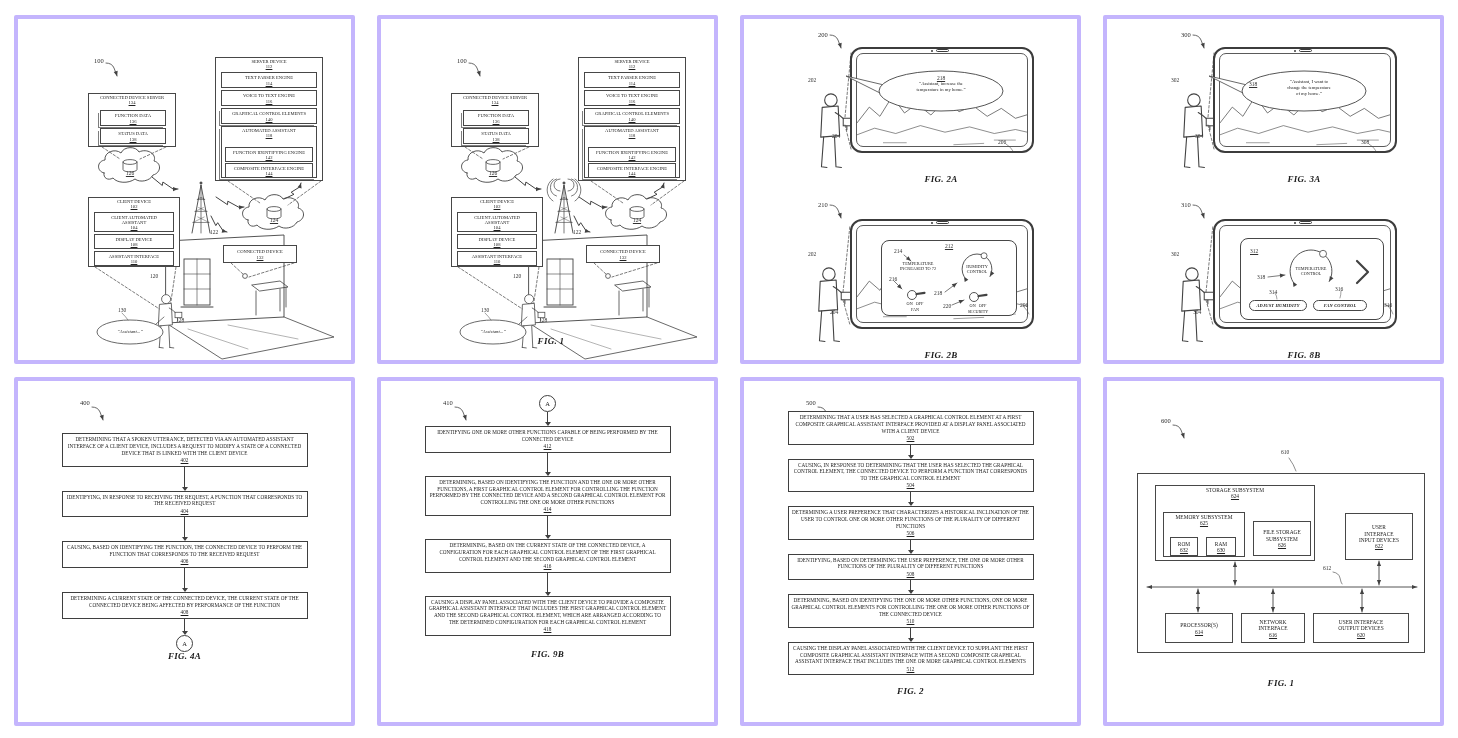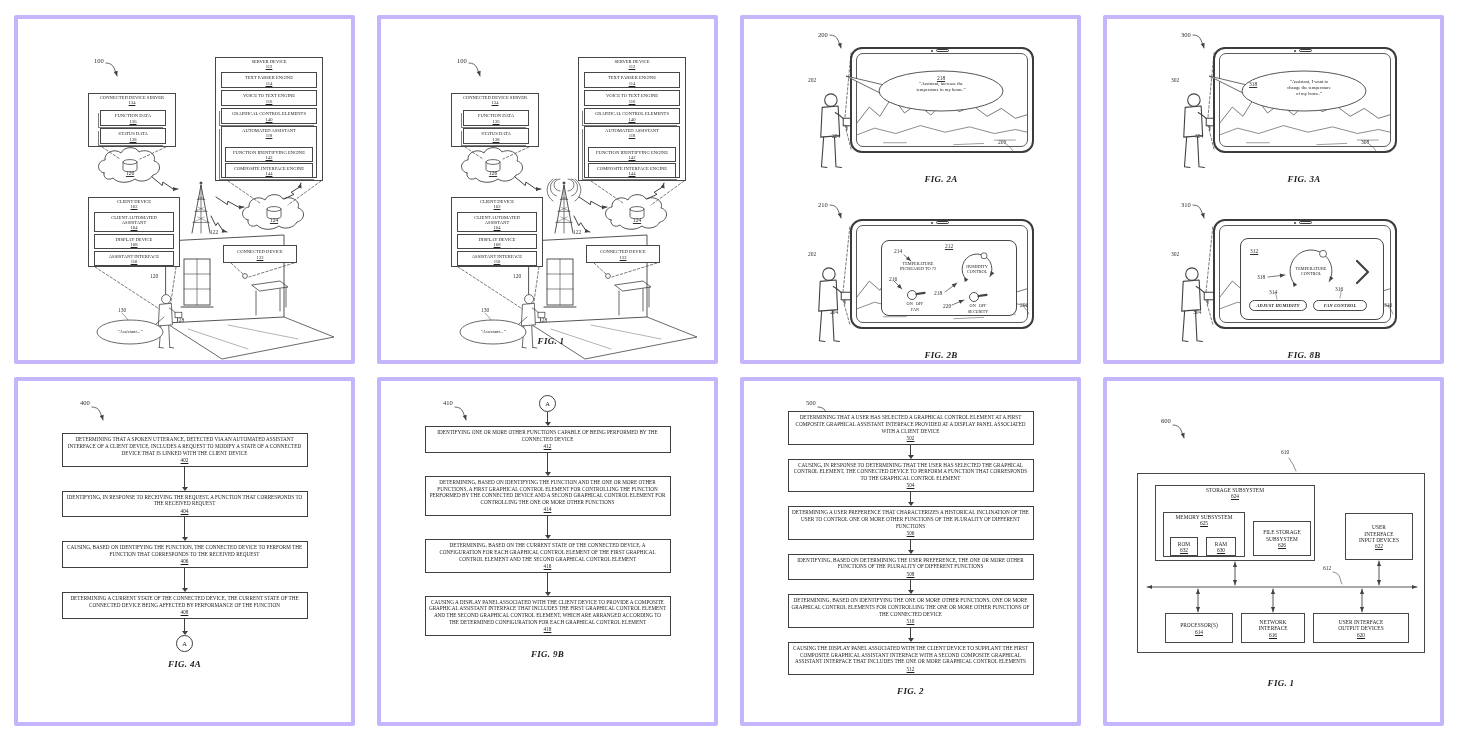--- a/index.html
+++ b/index.html
@@ -578,21 +578,21 @@
             <div class="arr">
               <div class="aline" style="height: 20px;"></div>
               <div class="ahead"></div>
             </div>
             <div class="fbox"><span>DETERMINING A CURRENT STATE OF THE CONNECTED DEVICE, THE CURRENT STATE OF THE CONNECTED DEVICE BEING AFFECTED BY PERFORMANCE OF THE FUNCTION</span><span class="fnum">408</span></div>
             <div class="arr">
               <div class="aline" style="height: 12px;"></div>
               <div class="ahead"></div>
             </div>
             <div class="acirc">A</div>
-            <div class="capf" style="margin-top: 8px;">FIG. 4A</div>
+            <div class="capf" style="">FIG. 4A</div>
           </div>
         </div>
       </div>
     <div class="panel" id="p6">
         <div class="sheet">
           <svg width="26" height="22" viewBox="0 0 26 22" style="position: absolute; left: 72px; top: 24px; pointer-events: none;">
             <path d="M2,2 q6,0 8,5 t3,8" fill="none" stroke="#424242" stroke-width="0.8" stroke-linecap="round" stroke-linejoin="round"></path>
             <polygon points="0,0 -5,-2.1 -5,2.1" transform="translate(13.2,15.2) rotate(72)" fill="#424242"></polygon>
           </svg>
           <div class="lbl ref" style="position: absolute; left: 62px; top: 18px;">410</div>

